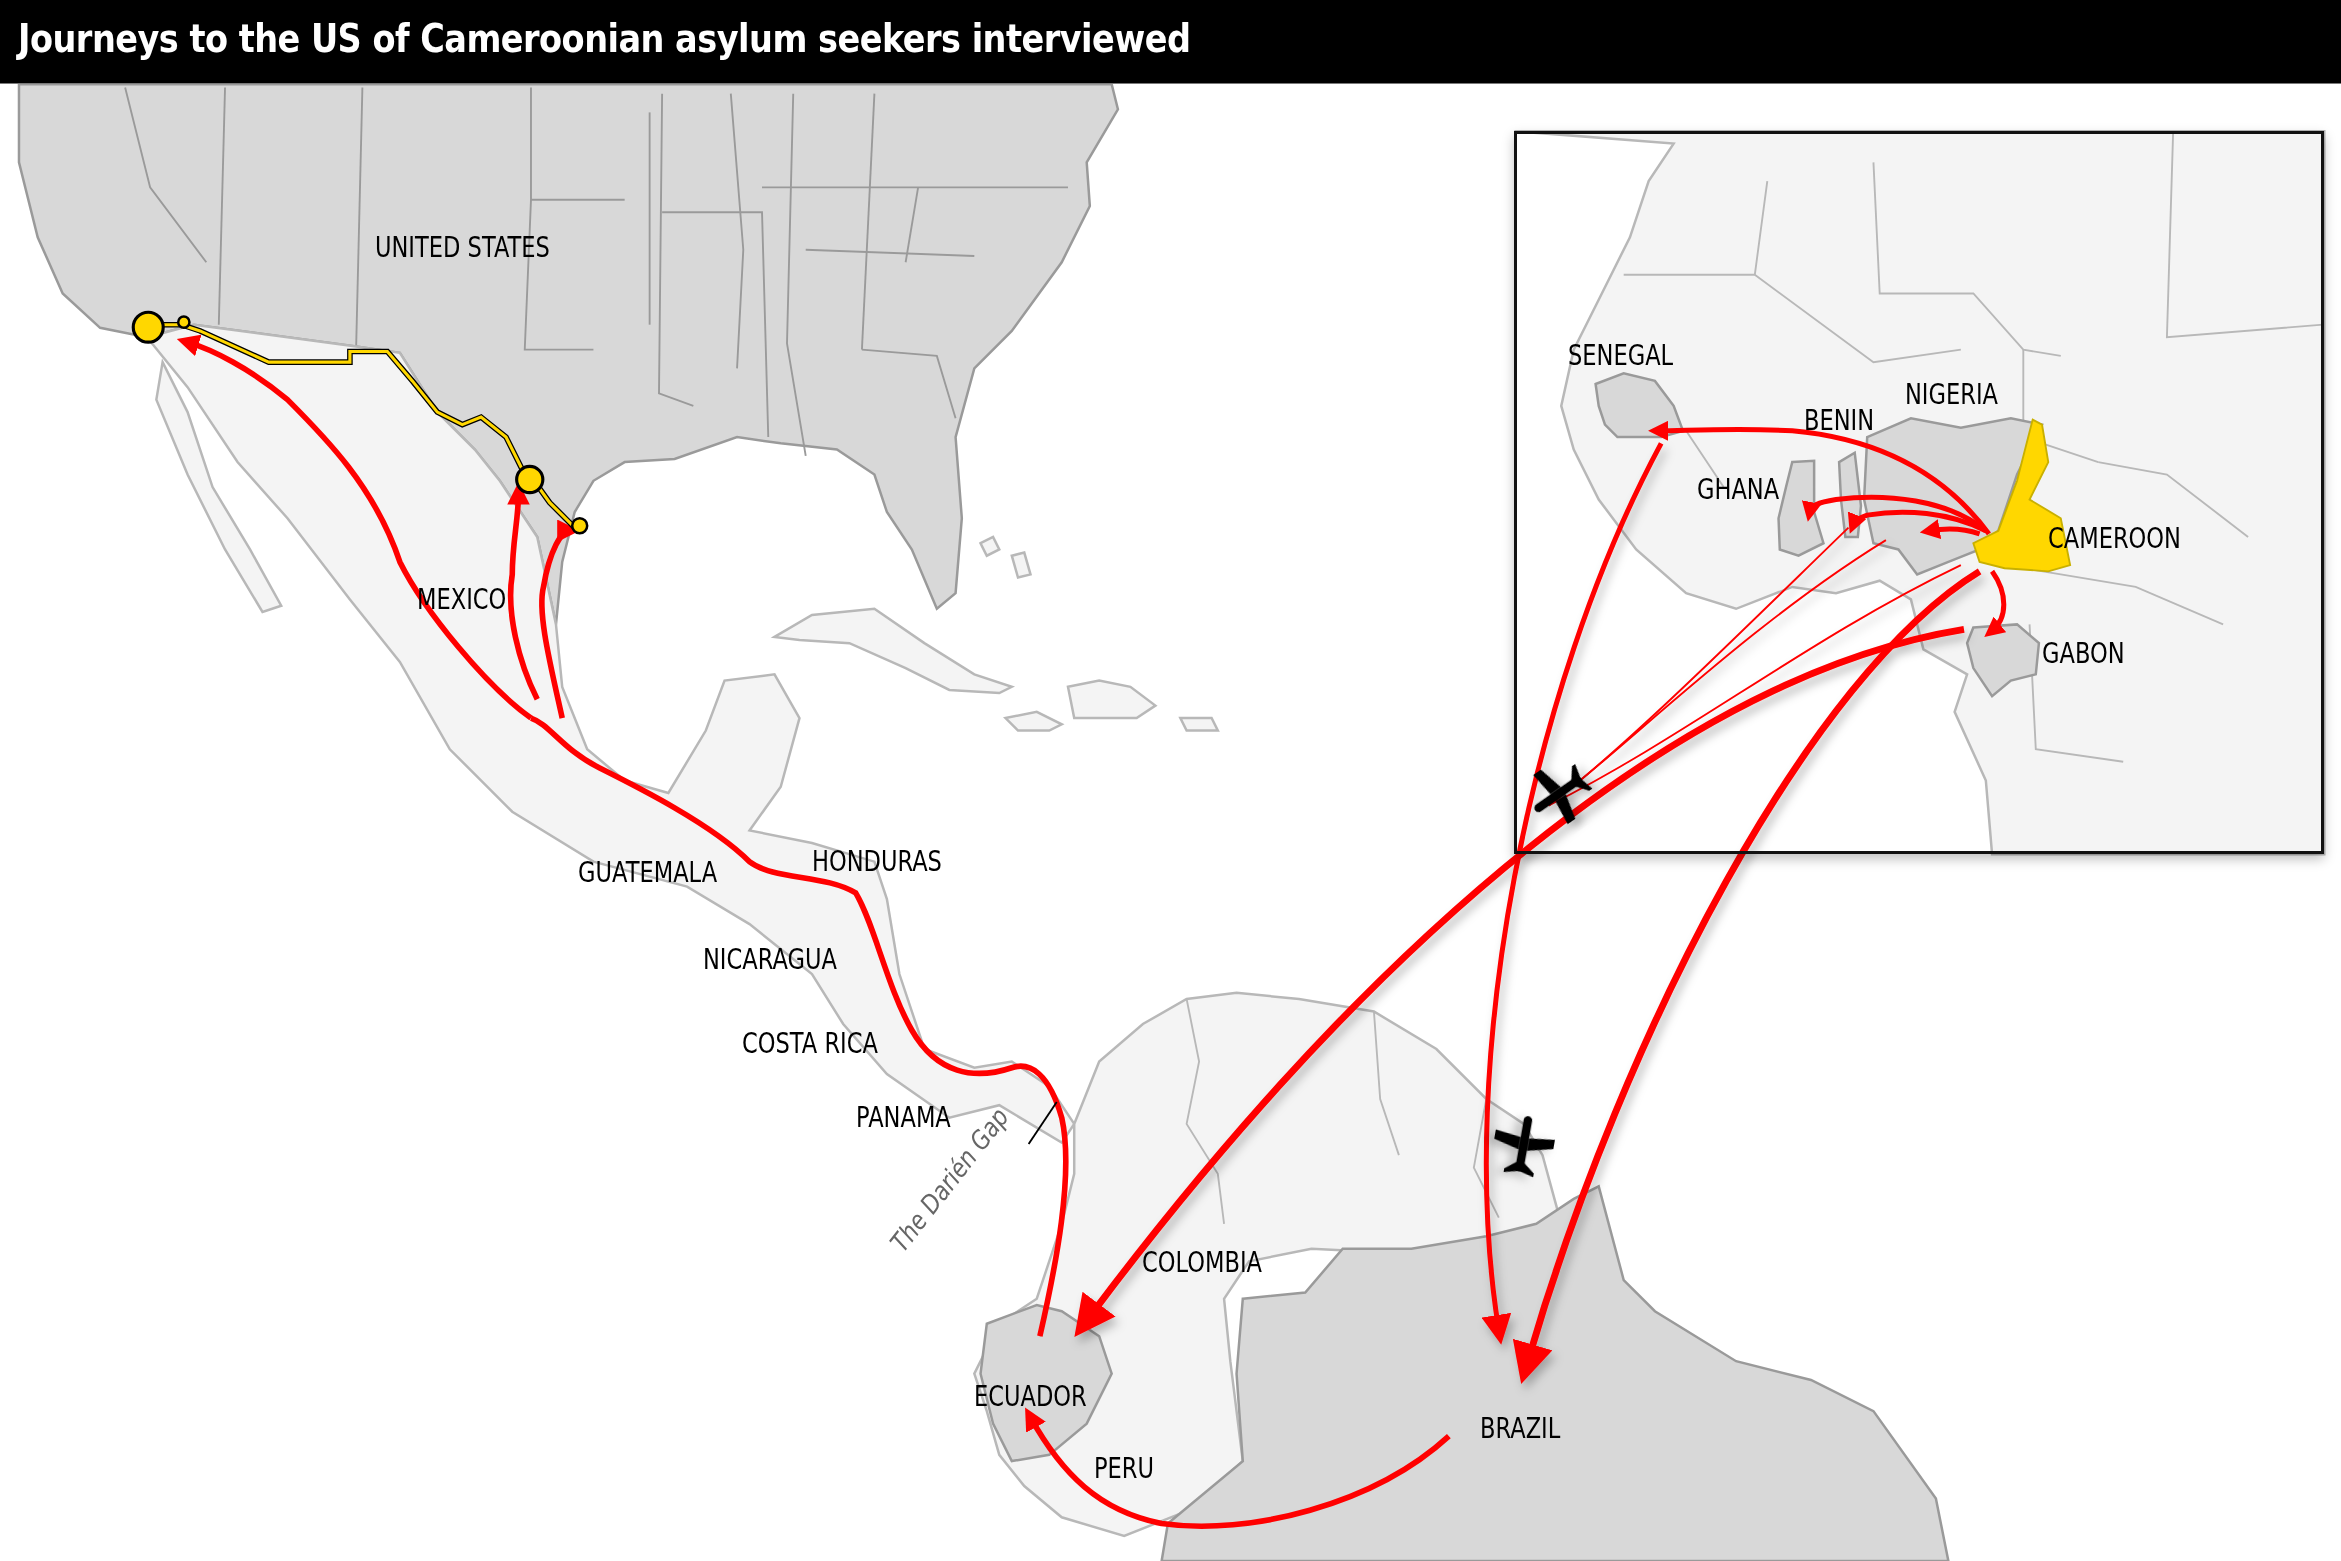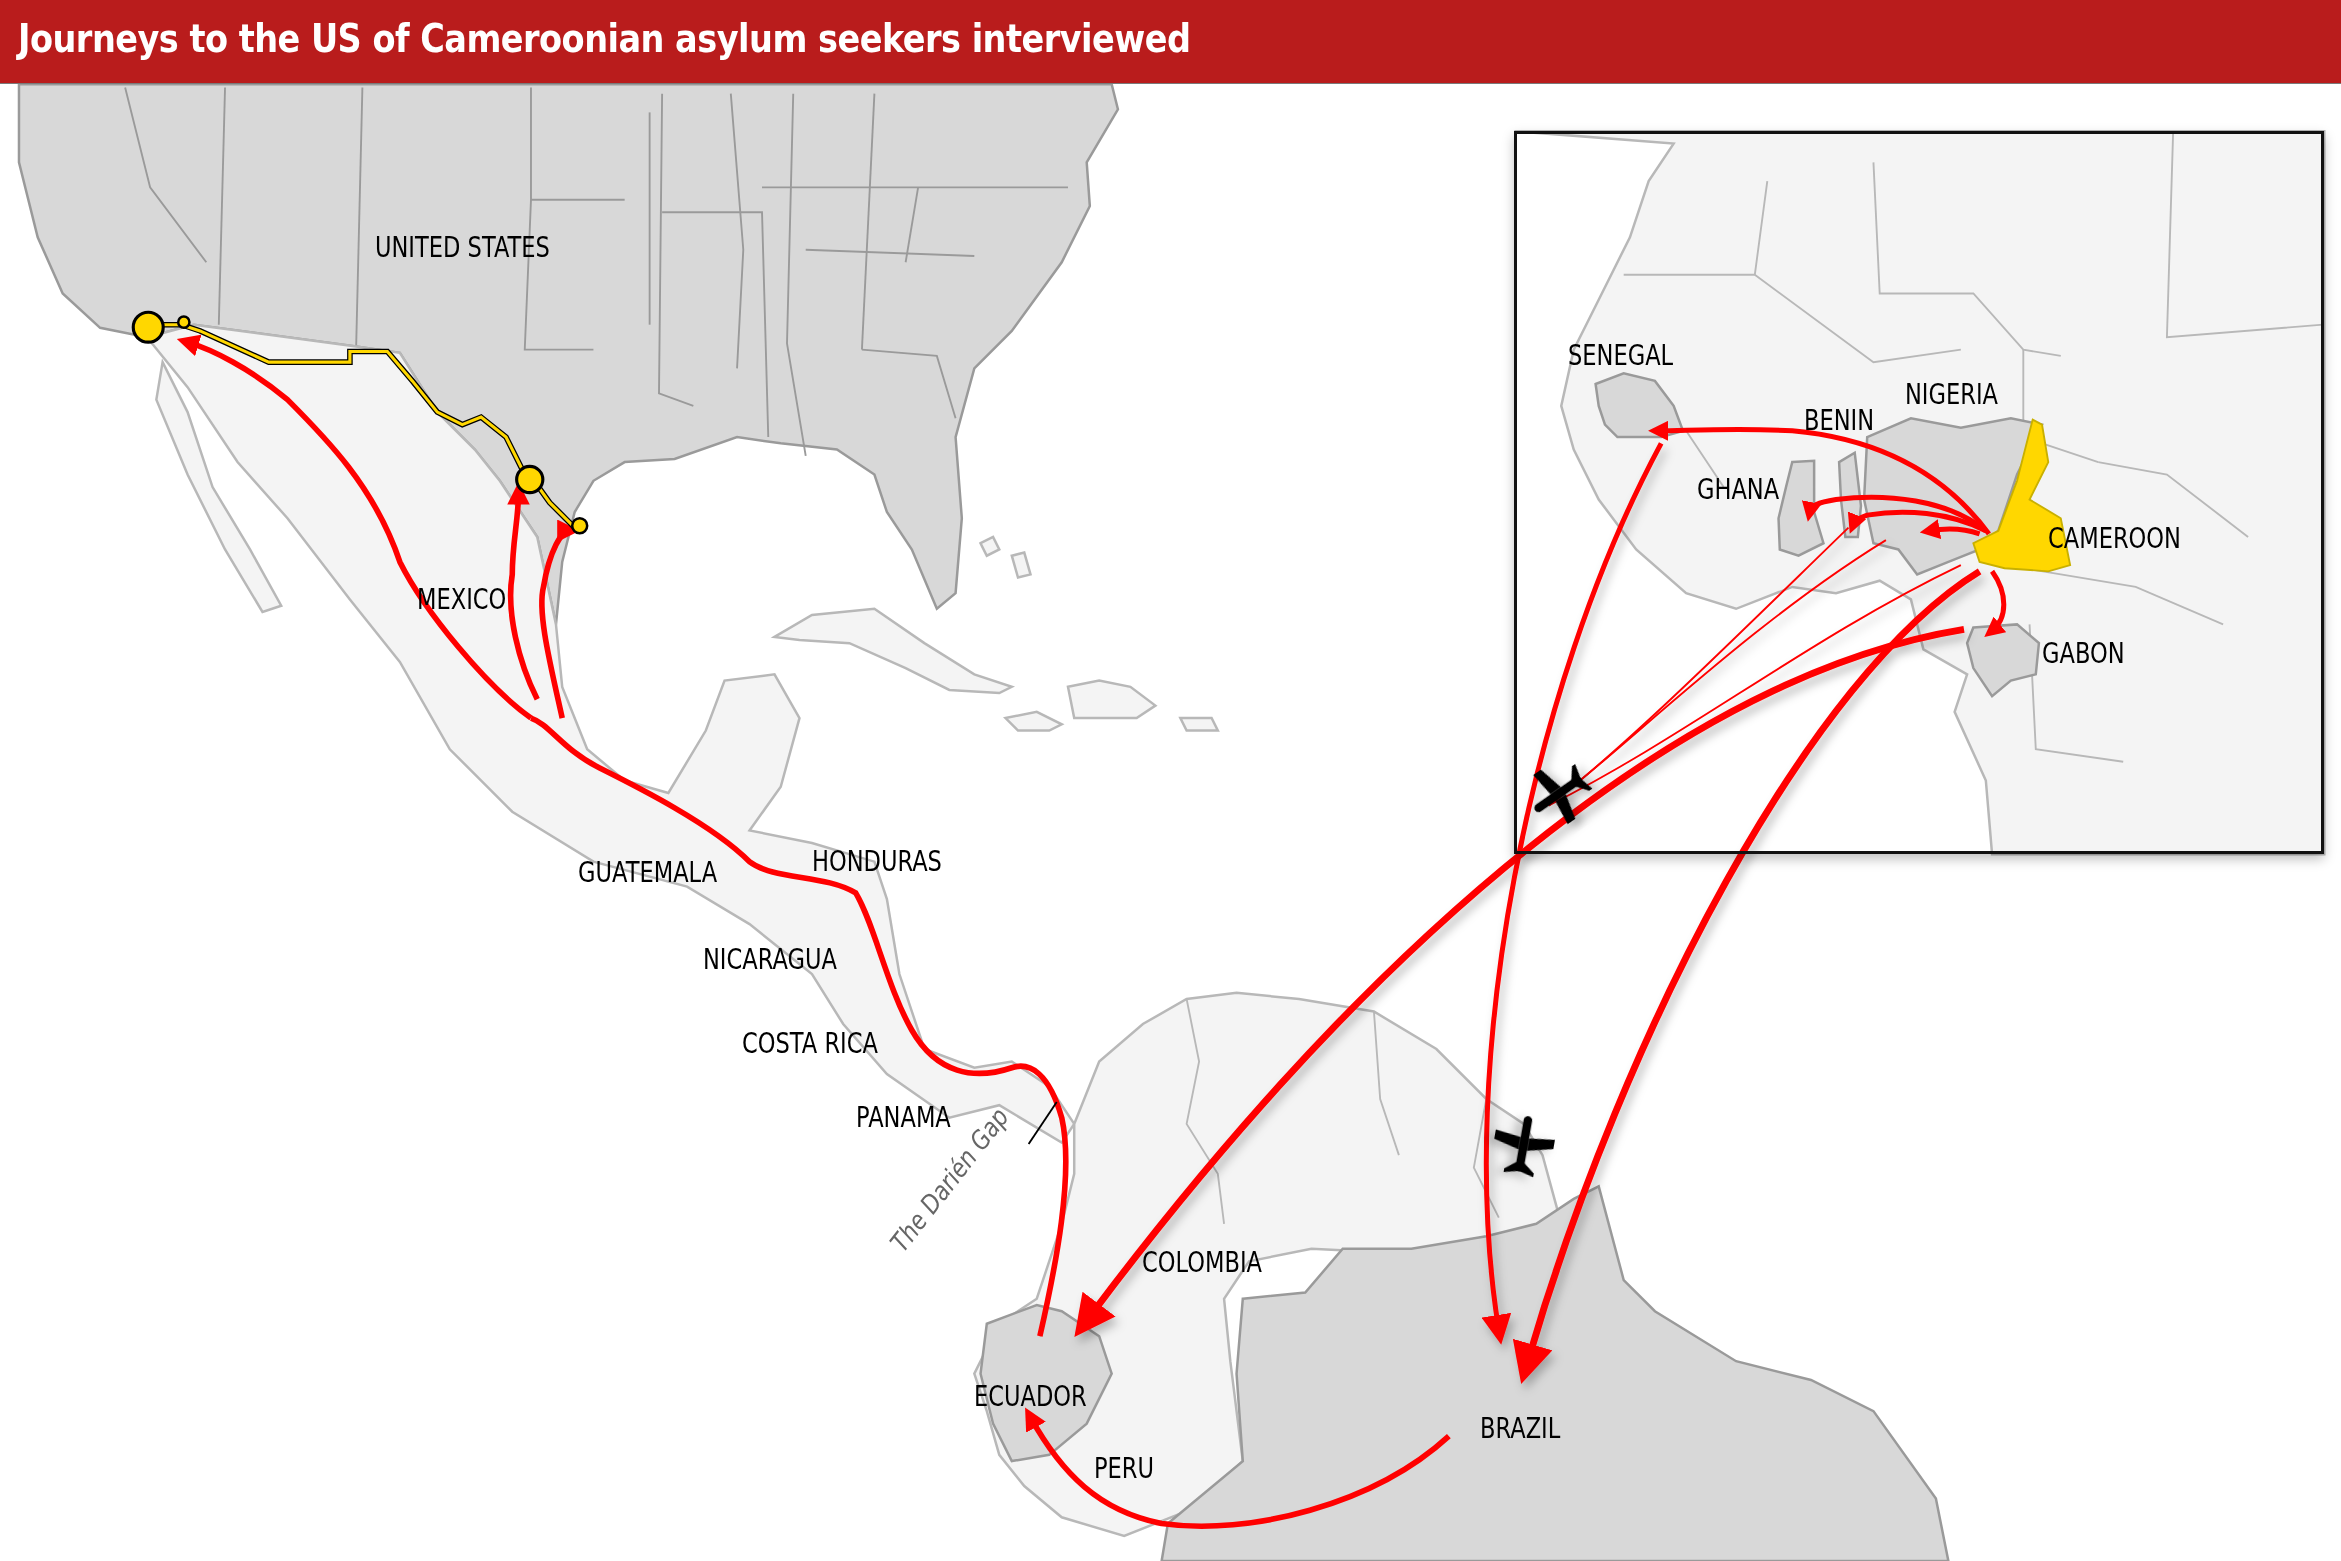--- a/index.html
+++ b/index.html
@@ -1,17 +1,17 @@
 <!DOCTYPE html>
 <html style="font-size:10px"><head>
 <meta charset="utf-8">
 <style>
   html, body { margin: 0; padding: 0; }
   body { width: 2342px; height: 1561px; position: relative; overflow: hidden; background: #ffffff; font-family: "Liberation Sans", "DejaVu Sans", sans-serif; }
-  .titlebar { position: absolute; left: 0; top: 0; width: 2342px; height: 84px; background: #b91c1c; border-bottom: 1.9px solid #7a7a7a; box-sizing: border-box; }
+  .titlebar { position: absolute; left: 0; top: 0; width: 2342px; height: 84px; background: #000000; border-bottom: 1.9px solid #7a7a7a; box-sizing: border-box; }
   .titlebar .title { position: absolute; left: 17.5px; top: 16px; color: #fff; font-size: 39px; font-weight: bold; font-family: "DejaVu Sans", sans-serif; letter-spacing: -0.6px; transform: scaleX(0.86); transform-origin: left top; white-space: nowrap; }
   svg.map { position: absolute; left: 0; top: 0; }
   .lbl { position: absolute; color: #000; font-family: "DejaVu Sans", sans-serif; font-size: 27.5px; white-space: nowrap; transform: scaleX(0.82); transform-origin: left top; line-height: 1; }
   .lbl.italic { font-style: italic; color: #666; font-size: 26px; transform-origin: left bottom; }
   .inset-frame { position: absolute; left: 1514px; top: 131px; width: 810px; height: 723px; border: 3.1px solid #111; box-sizing: border-box; box-shadow: 0 5px 11.2px rgba(0,0,0,0.25); pointer-events: none; }
 </style>
 </head>
 <body>
 
 <svg class="map" width="2342" height="1561" viewBox="0 0 3750 2500">

